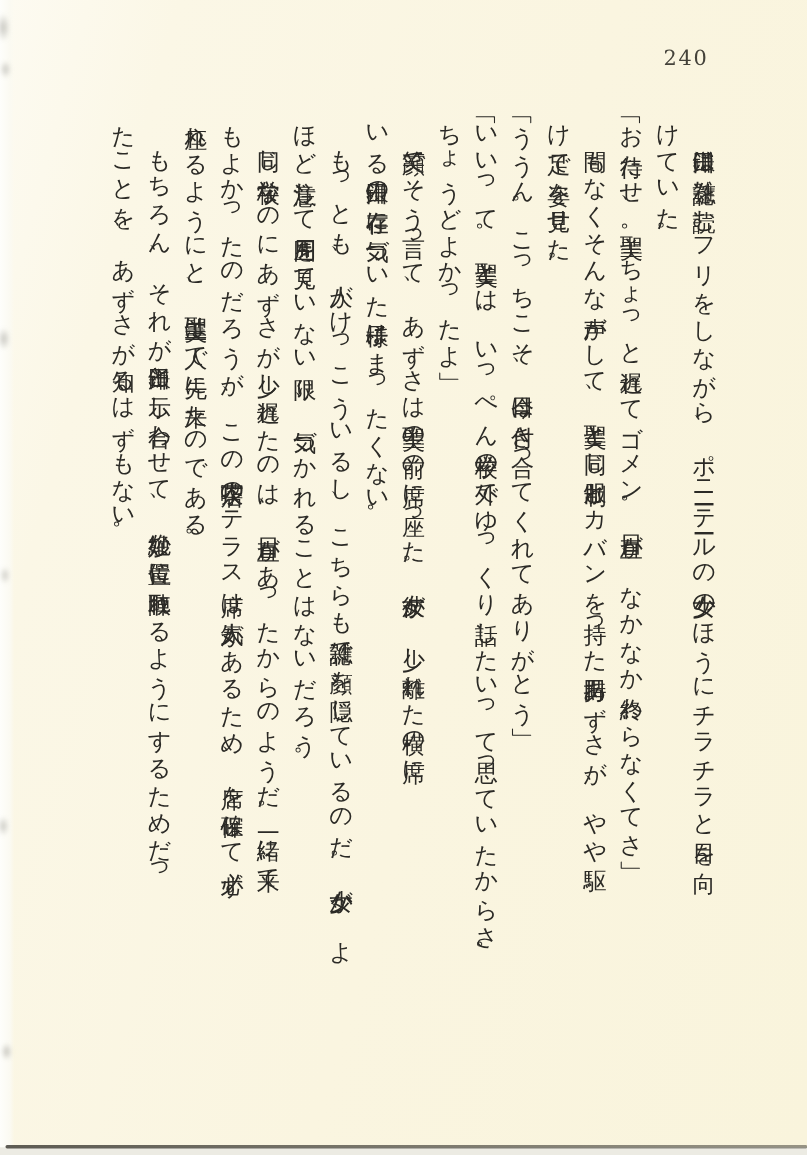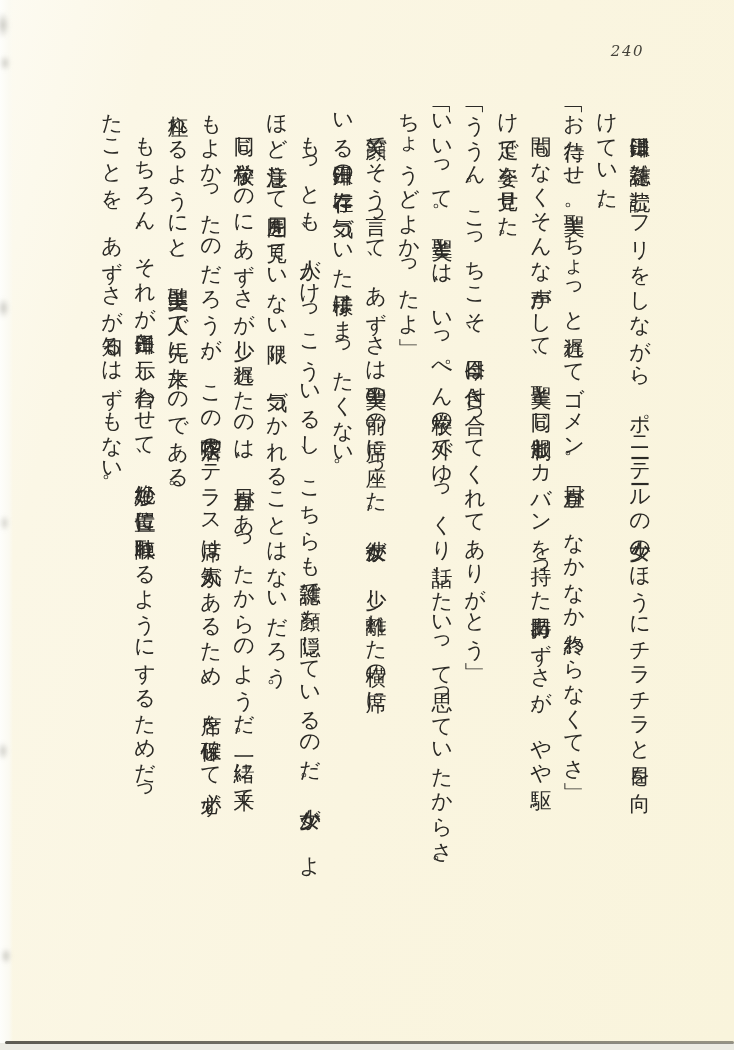--- a/index.html
+++ b/index.html
@@ -28,22 +28,21 @@
   .smudge.s1 { left: -3px; top: 12px;  width: 12px; height: 26px; background: radial-gradient(closest-side, rgba(130,128,118,0.45), rgba(130,128,118,0)); }
   .smudge.s2 { left: 0px;  top: 55px;  width: 10px; height: 16px; background: radial-gradient(closest-side, rgba(120,118,108,0.40), rgba(120,118,108,0)); }
   .smudge.s3 { left: -2px; top: 298px; width: 11px; height: 20px; background: radial-gradient(closest-side, rgba(120,118,108,0.42), rgba(120,118,108,0)); }
   .smudge.s4 { left: 0px;  top: 515px; width: 9px;  height: 16px; background: radial-gradient(closest-side, rgba(125,122,112,0.38), rgba(125,122,112,0)); }
   .smudge.s5 { left: -2px; top: 742px; width: 10px; height: 18px; background: radial-gradient(closest-side, rgba(120,118,108,0.40), rgba(120,118,108,0)); }
   .smudge.s6 { left: 1px;  top: 948px; width: 10px; height: 16px; background: radial-gradient(closest-side, rgba(115,112,102,0.42), rgba(115,112,102,0)); }
 
   .page-number {
     position: absolute;
     top: 42px; right: 90px;
-    font-size: 15px;
-    font-style: italic;
+    font-size: 19px;
     letter-spacing: 1.5px;
     color: #44423a;
   }
   .text-block {
     position: absolute;
     top: 99px; right: 78px;
     height: 864px;
     writing-mode: vertical-rl;
     text-orientation: mixed;
     font-size: 21px;

